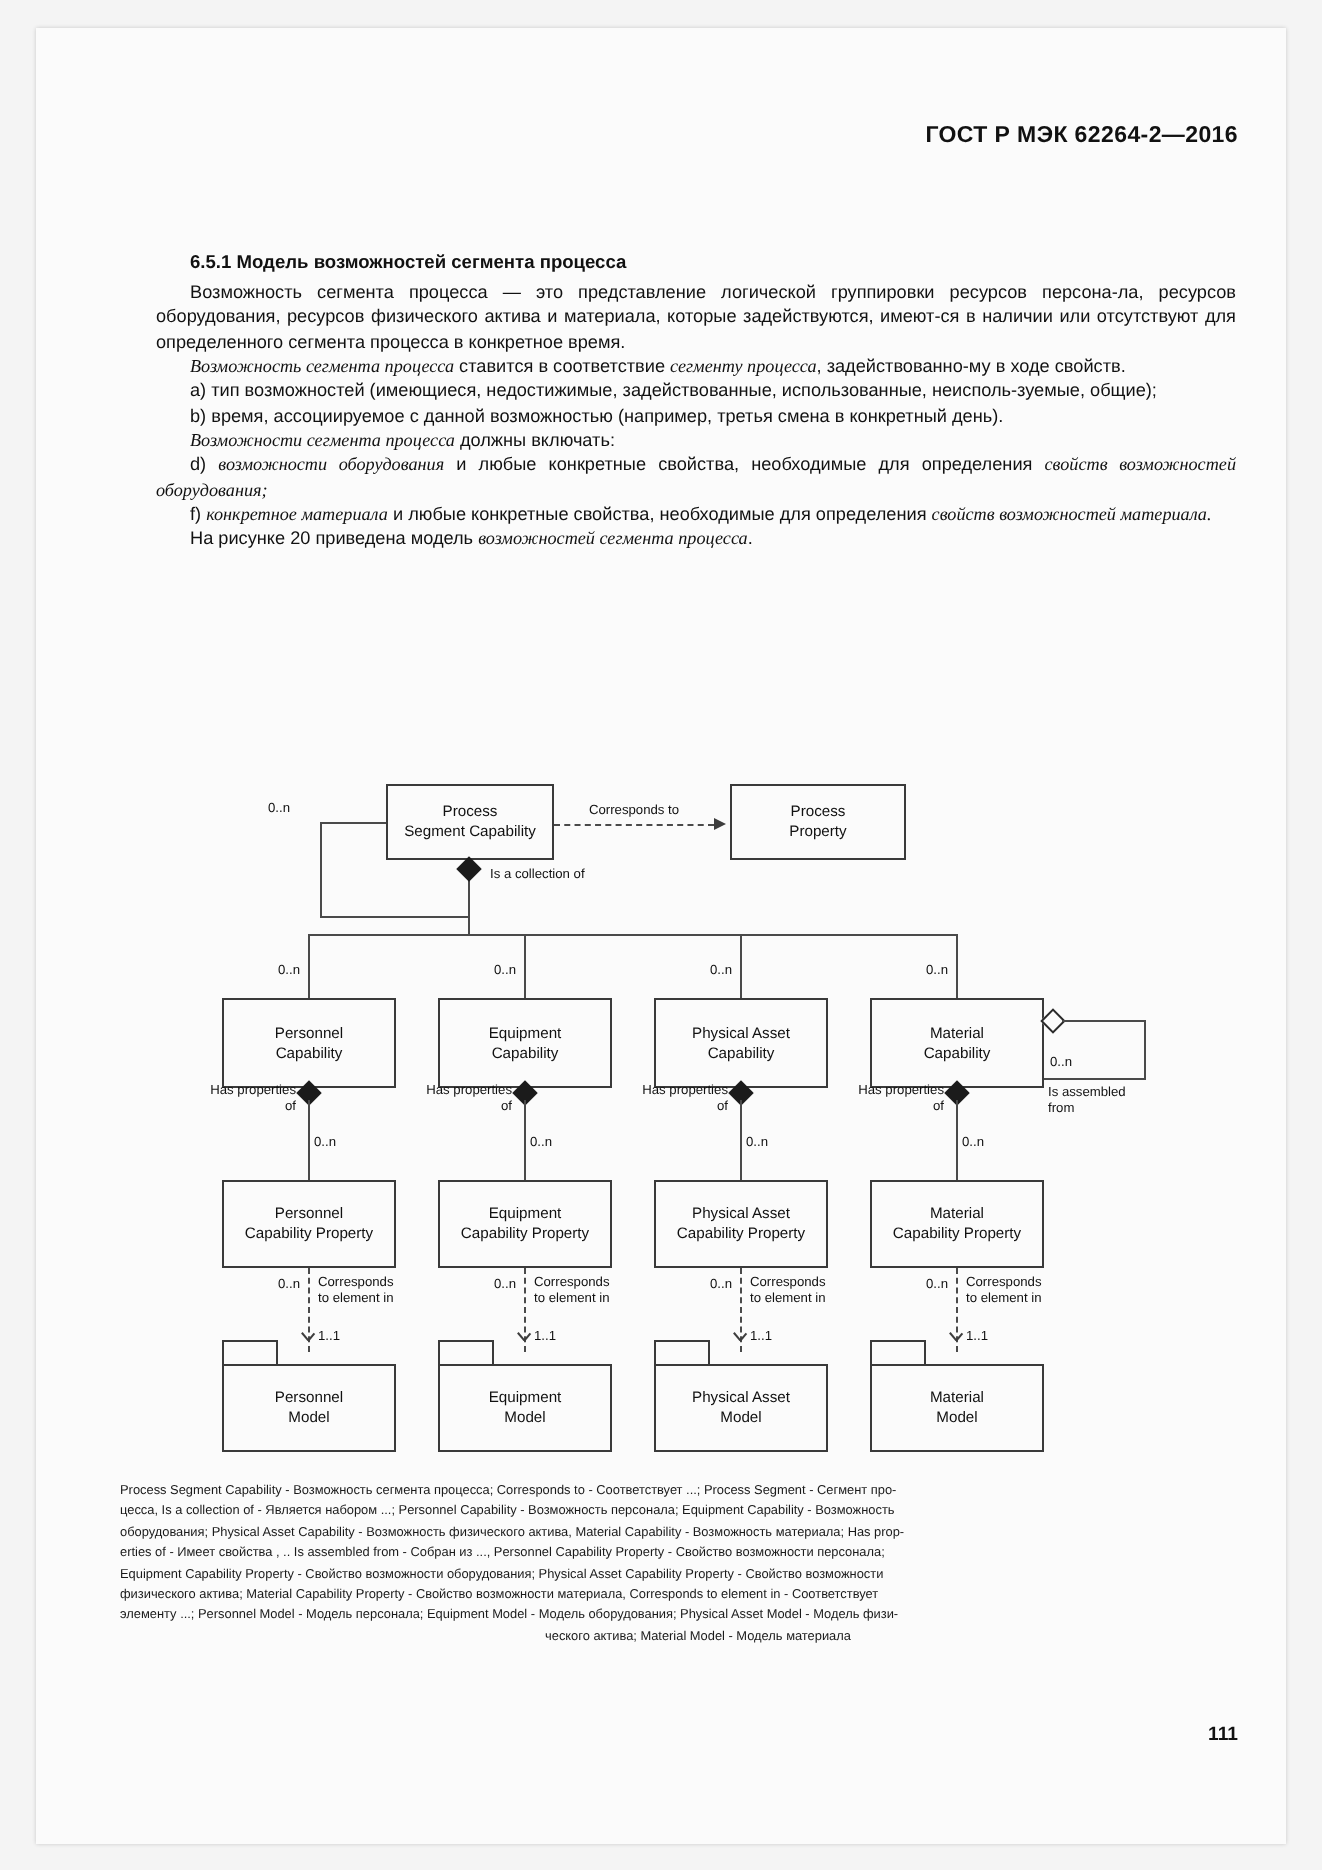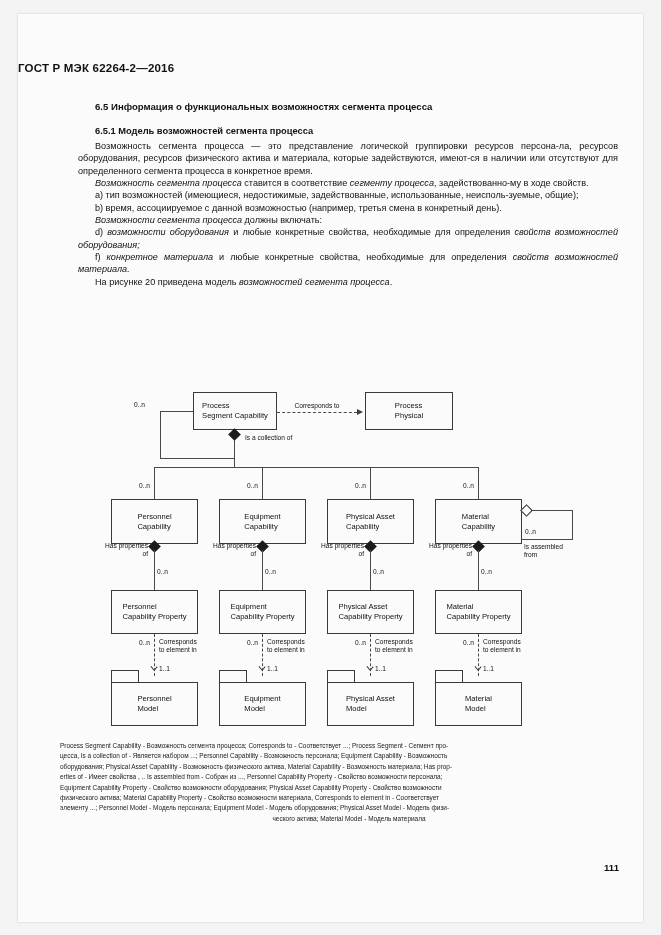--- a/index.html
+++ b/index.html
@@ -17,51 +17,53 @@
   .sheet{
     position:absolute;
     left:18px;top:14px;
     width:625px;height:908px;
     background:#fbfbfb;
     box-shadow:0 0 2px rgba(0,0,0,.18);
   }
   
   .doc-header{
     position:absolute;left:0;right:24px;top:48px;
+    text-align:right;
     font-size:11.5px;font-weight:bold;color:#111;
     letter-spacing:.2px;
   }
   
   .h2{
     position:absolute;left:77px;top:87px;
     font-size:9.6px;font-weight:bold;color:#111;
   }
   .h3{
     position:absolute;left:77px;top:112px;
     font-size:9.3px;font-weight:bold;color:#111;
   }
   
   .body{
     position:absolute;left:60px;top:126px;width:540px;
     font-size:9.1px;line-height:12.35px;color:#111;
     text-align:justify;
   }
   .body p{margin:0;}
   .body p.ind{text-indent:17px;}
-  .it{font-style:italic;}
+  .it{font-style:italic;font-family:Liberation Serif, serif;}
   
   .figure{
     position:absolute;left:60px;top:368px;width:545px;height:370px;
   }
   .box{
     position:absolute;
     background:#fbfbfb;
     border:1.1px solid #3a3a3a;
     box-sizing:border-box;
     display:flex;align-items:center;justify-content:center;
+    text-align:center;
     font-size:7.6px;line-height:9.6px;color:#111;
   }
   .box span{display:block;}
   .pkg{
     position:absolute;
     border:1.1px solid #3a3a3a;
     border-bottom:none;
     box-sizing:border-box;
     background:#fbfbfb;
   }
@@ -126,21 +128,20 @@
   }
 </style>
 </head>
 <body>
 
 <div class="page">
   <div class="sheet">
 
     <div class="doc-header">ГОСТ Р МЭК 62264-2—2016</div>
 
-    <div class="h2">6.5 Информация о функциональных возможностях сегмента процесса</div>
     <div class="h3">6.5.1 Модель возможностей сегмента процесса</div>
 
     <div class="body">
       <p class="ind"><span>Возможность сегмента процесса — это представление логической группировки ресурсов персона-ла, ресурсов оборудования, ресурсов физического актива и материала, которые задействуются, имеют-ся в наличии или отсутствуют для определенного сегмента процесса в конкретное время.</span></p>
       <p class="ind"><span class="it">Возможность сегмента процесса</span><span> ставится в соответствие </span><span class="it">сегменту процесса</span><span>, задействованно-му в ходе свойств.</span></p>
       <p class="ind">a) тип возможностей (имеющиеся, недостижимые, задействованные, использованные, неисполь-зуемые, общие);</p>
       <p class="ind">b) время, ассоциируемое с данной возможностью (например, третья смена в конкретный день).</p>
       <p class="ind"><span class="it">Возможности сегмента процесса</span><span> должны включать:</span></p>
       <p class="ind"><span>d) </span><span class="it">возможности оборудования</span><span> и любые конкретные свойства, необходимые для определения </span><span class="it">свойств возможностей оборудования;</span></p>
       <p class="ind"><span>f) </span><span class="it">конкретное материала</span><span> и любые конкретные свойства, необходимые для определения </span><span class="it">свойств возможностей материала.</span></p>
@@ -152,21 +153,21 @@
       <div class="box" style="left:115px;top:10px;width:84px;height:38px;">
         <div>
           <span>Process</span>
           <span>Segment Capability</span>
         </div>
       </div>
 
       <div class="box" style="left:287px;top:10px;width:88px;height:38px;">
         <div>
           <span>Process</span>
-          <span>Physical</span>
+          <span>Property</span>
         </div>
       </div>
 
       <div class="dash-h" style="left:199px;top:30px;width:80px;"></div>
       <div class="arrow right" style="left:279px;top:26.6px;"></div>
       <div class="lbl c" style="left:199px;top:20px;width:80px;">Corresponds to</div>
 
       <div class="lbl" style="left:56px;top:19px;">0..n</div>
       <div class="ln lnh" style="left:82px;top:29px;width:33px;"></div>
       <div class="ln lnv" style="left:82px;top:29px;height:48px;"></div>

